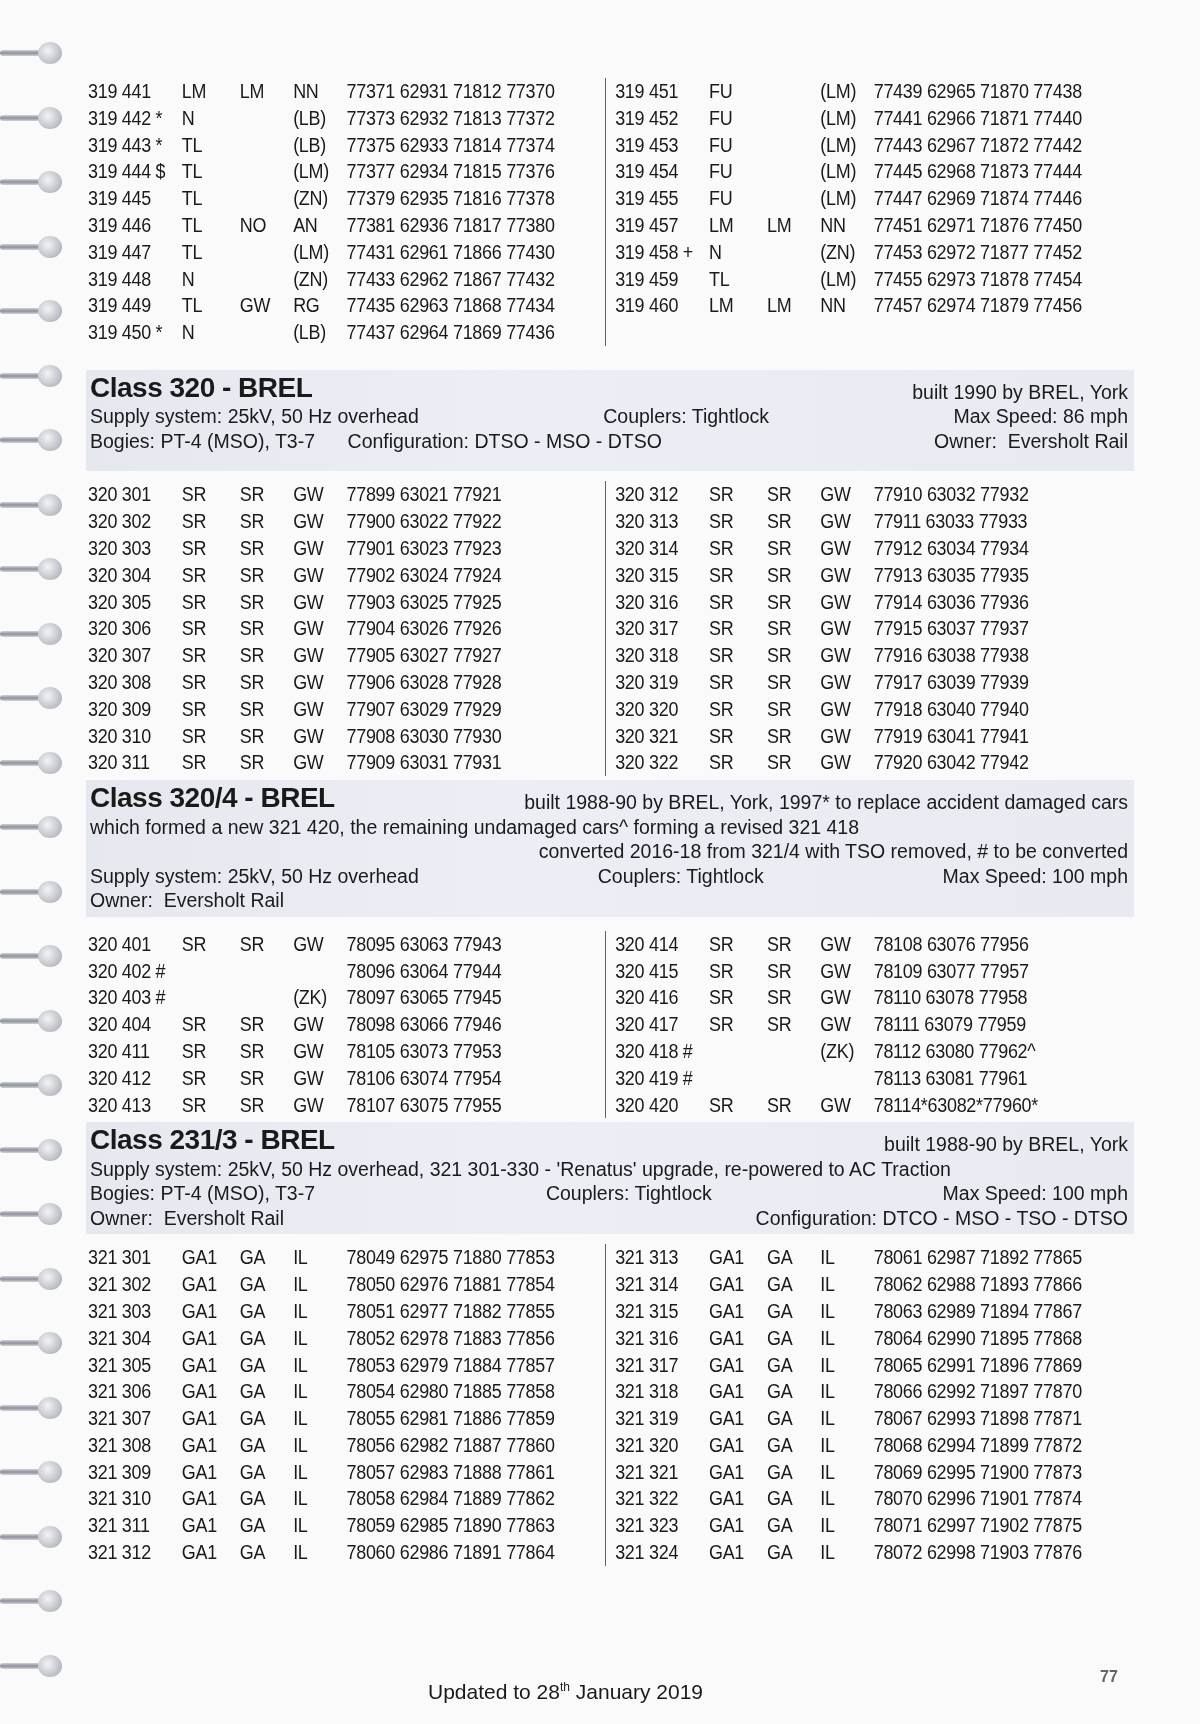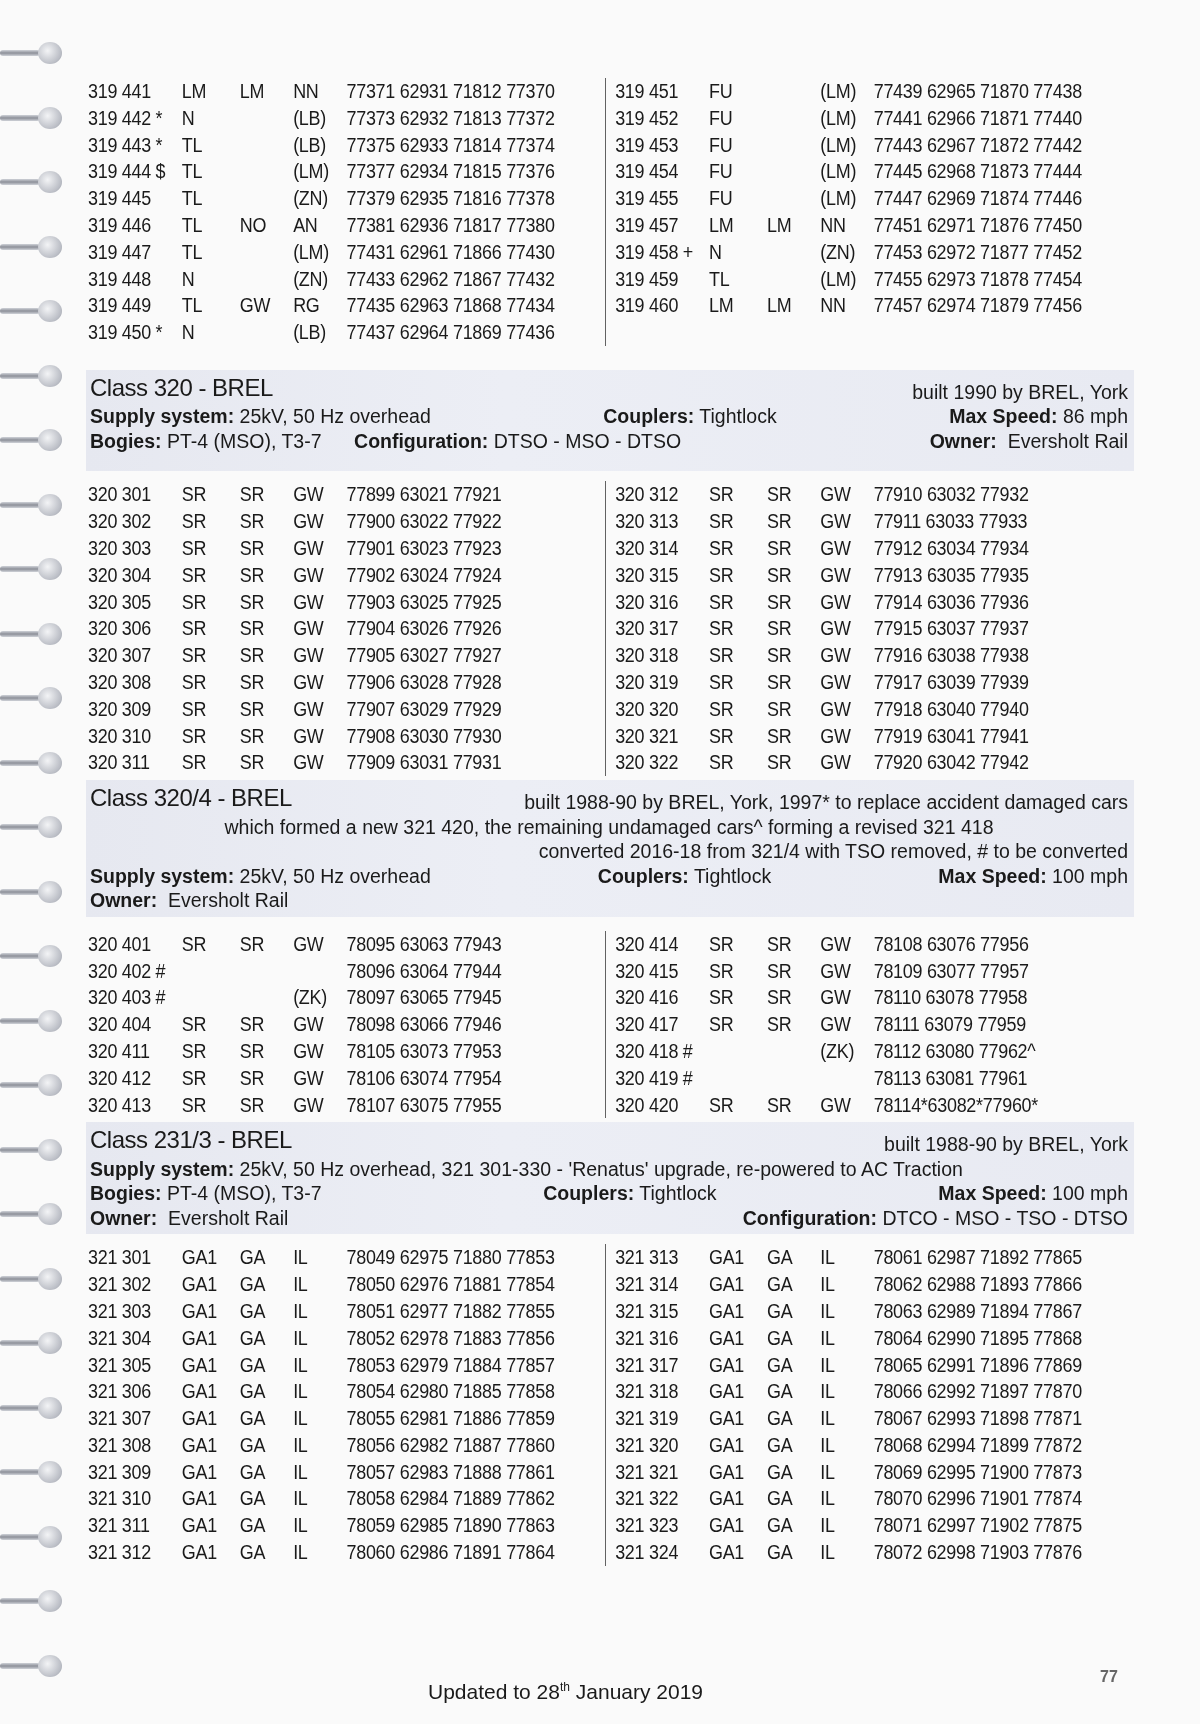--- a/index.html
+++ b/index.html
@@ -20,22 +20,22 @@
   .c-no { width:102px; }
   .c-a { width:63px; }
   .c-b { width:58px; }
   .c-c { width:58px; }
   .c-cars { flex:1; }
   .hdr {
     background:linear-gradient(90deg,#e6e8f0,#eceef5 40%,#e8eaf2);
     margin:0 -2px; padding:6px 6px 4px 4px; font-size:19.5px; line-height:24.5px;
   }
   .hdr .line { display:flex; justify-content:space-between; white-space:nowrap; }
-  .hdr .title { font-weight:normal; font-size:24px; letter-spacing:-0.5px; }
-  .hdr b { font-weight:bold; }
+  .hdr .title { font-weight:bold; font-size:28px; letter-spacing:-0.5px; }
+  .hdr b { font-weight:normal; }
   .sec { margin-top:16px; }
   .footer { position:absolute; top:1668px; left:428px; font-size:21px;margin-top:12px; }
   .footer sup { font-size:12px; }
   .pageno { position:absolute; top:1668px; left:1100px; font-size:16px; color:#666; font-weight:bold; }
   .spacer { height:14px; }
 </style>
 </head>
 <body>
 
 <div class="spiral" id="spiral">
@@ -464,21 +464,21 @@
           <span class="c-cars">77920 63042 77942</span>
         </div>
       </div>
   </div>
 
   <div class="hdr" style="margin-top:4px">
     <div class="line">
       <span class="title">Class 320/4 - BREL</span>
       <span style="padding-top:4px">built 1988-90 by BREL, York, 1997* to replace accident damaged cars</span>
     </div>
-    <div class="line" style="justify-content:center">
+    <div class="line" style="justify-content:flex-start">
         <span>which formed  a new 321 420, the remaining undamaged cars^ forming a revised 321 418</span>
       </div>
     <div class="line" style="justify-content:flex-end">
         <span>converted 2016-18 from 321/4 with TSO removed, # to be converted</span>
       </div>
     <div class="line">
       <span><b>Supply system:</b> <span>25kV, 50 Hz overhead</span></span>
       <span><b>Couplers:</b> <span>Tightlock</span></span>
       <span><b>Max Speed:</b> <span>100 mph</span></span>
     </div>

